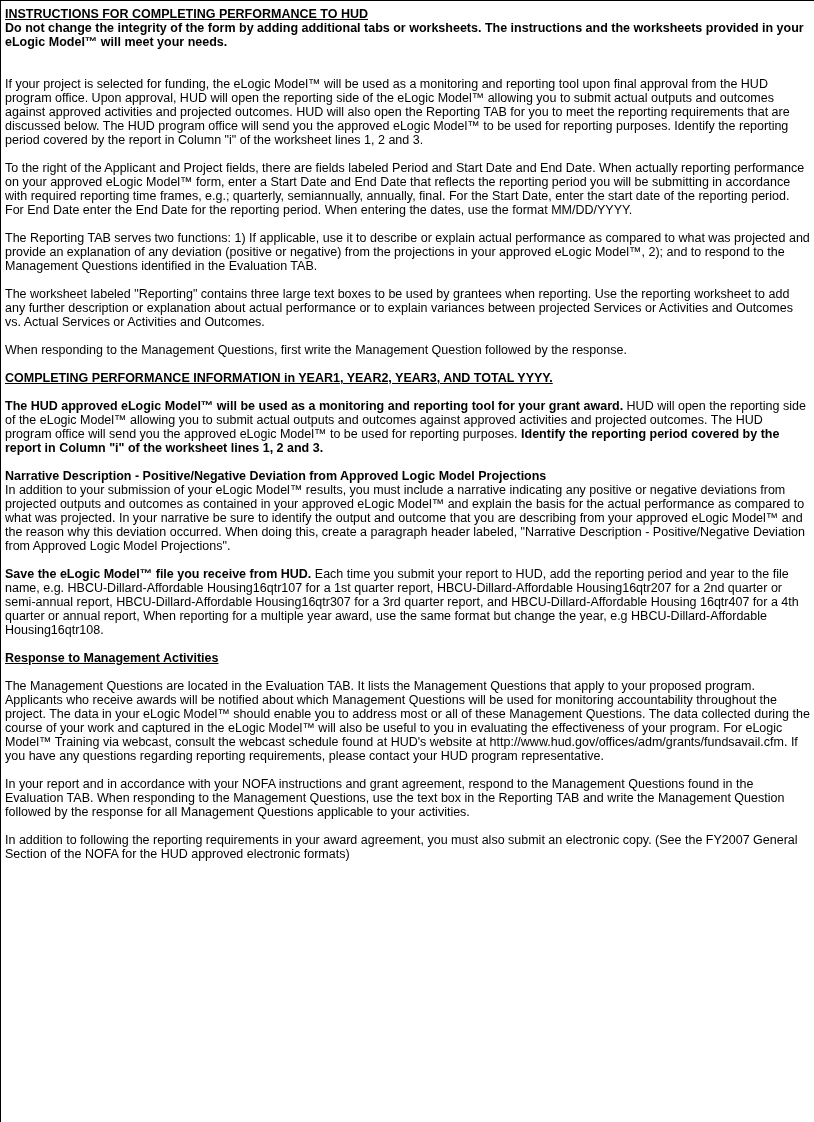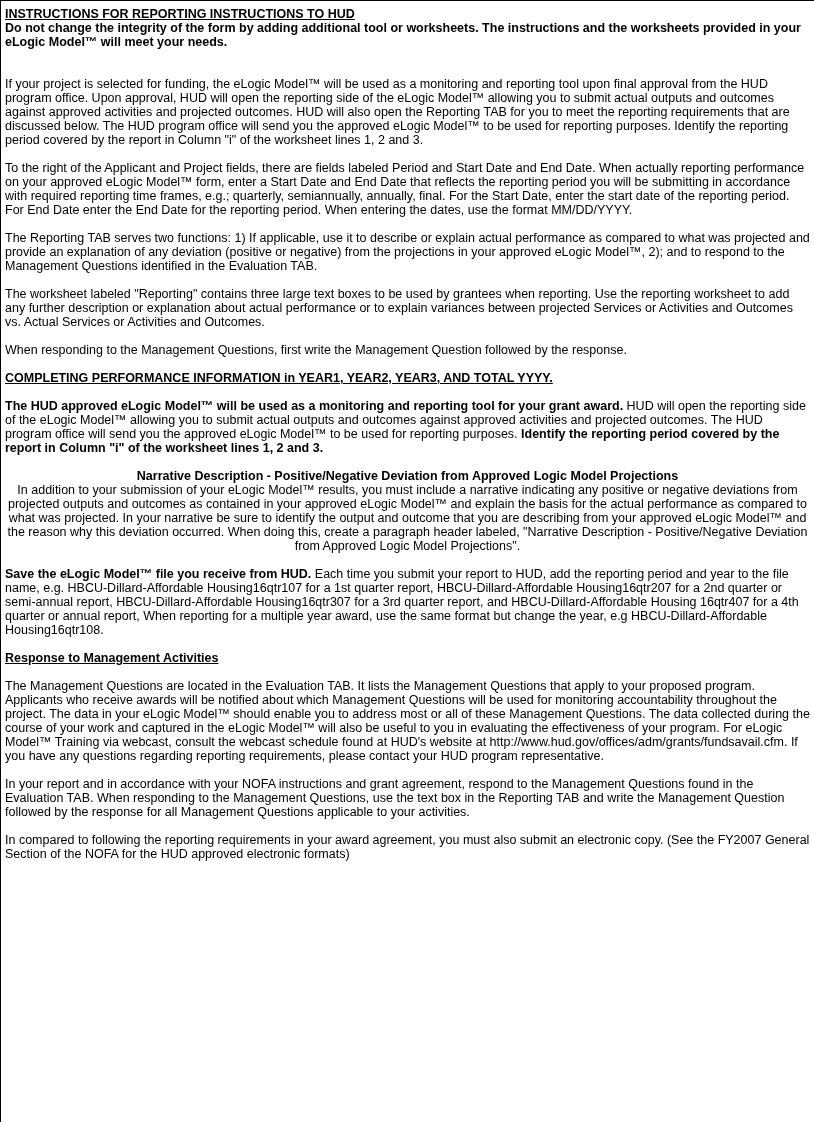--- a/index.html
+++ b/index.html
@@ -17,21 +17,20 @@
     border-left: 1px solid #000;
     padding: 6px 4px 0 4px;
     font-family: "Liberation Sans", "DejaVu Sans", sans-serif;
     font-size: 12.5px;
     line-height: 14px;
     color: #000000;
     overflow: hidden;
   }
   .block {
     margin: 0 0 14px 0;
-    text-align: center;
   }
   .gap-lg {
     margin-bottom: 28px;
   }
   .bold { font-weight: bold; }
   .underline { text-decoration: underline; }
   h1, h2, h3 {
     font-size: 12.5px;
     line-height: 14px;
     font-weight: bold;
@@ -39,24 +38,24 @@
   }
   p { margin: 0 0 14px 0; }
   .no-gap { margin-bottom: 0; }
 </style>
 </head>
 <body>
 
 <div class="page">
 
   <h1 class="no-gap">
-    <span class="underline">INSTRUCTIONS FOR REPORTING INSTRUCTIONS TO HUD</span>
+    <span class="underline">INSTRUCTIONS FOR COMPLETING PERFORMANCE TO HUD</span>
   </h1>
 
-  <p class="bold gap-lg">Do not change the integrity of the form by adding additional tool or worksheets. The instructions and the worksheets provided in your eLogic Model™ will meet your needs.</p>
+  <p class="bold gap-lg">Do not change the integrity of the form by adding additional tabs or worksheets. The instructions and the worksheets provided in your eLogic Model™ will meet your needs.</p>
 
   <p>If your project is selected for funding, the eLogic Model™ will be used as a monitoring and reporting tool upon final approval from the HUD program office. Upon approval, HUD will open the reporting side of the eLogic Model™ allowing you to submit actual outputs and outcomes against approved activities and projected outcomes. HUD will also open the Reporting TAB for you to meet the reporting requirements that are discussed below.  The HUD program office will send you the approved eLogic Model™ to be used for reporting purposes. Identify the reporting period covered by the report in Column "i" of the worksheet lines 1, 2 and 3.</p>
 
   <p>To the right of the Applicant and Project fields, there are fields labeled Period and Start Date and End Date.  When actually reporting performance on your approved eLogic Model™ form, enter a Start Date and End Date that reflects the reporting period you will be submitting in accordance with required reporting time frames, e.g.; quarterly, semiannually, annually, final. For the Start Date, enter the start date of the reporting period.  For End Date enter the End Date for the reporting period.  When entering the dates, use the format MM/DD/YYYY.</p>
 
   <p>The Reporting TAB serves two functions: 1) If applicable, use it to describe or explain actual performance as compared to what was projected and provide an explanation of any deviation (positive or negative) from the projections in your approved eLogic Model™, 2); and to respond to the Management Questions identified in the Evaluation TAB.</p>
 
   <p>The worksheet labeled "Reporting" contains three large text boxes to be used by grantees when reporting.  Use the reporting worksheet to add any further description or explanation about actual performance or to explain variances between projected Services or Activities and Outcomes vs. Actual Services or Activities and Outcomes.</p>
 
   <p>When responding to the Management Questions, first write the Management Question followed by the response.</p>
@@ -80,15 +79,15 @@
 
   <h2>
     <span class="underline">Response to Management Activities</span>
   </h2>
 
   <p>The Management Questions are located in the Evaluation TAB. It lists the Management Questions that apply to your proposed program. Applicants who receive awards will be notified about which Management Questions will be used for monitoring accountability throughout the project. The data in your eLogic Model™ should enable you to address most or all of these Management Questions.  The data collected during the course of your work and captured in the eLogic Model™ will also be useful to you in evaluating the effectiveness of your program. For eLogic Model™ Training via webcast, consult the webcast schedule found at HUD's website at http://www.hud.gov/offices/adm/grants/fundsavail.cfm. If you have any questions regarding reporting requirements, please contact your HUD program representative.</p>
 
   <p>In your report and in accordance with your NOFA instructions and grant agreement, respond to the Management Questions found in the Evaluation TAB. When responding to the Management Questions, use the text box in the Reporting TAB and write the Management Question followed by the response for all Management Questions applicable to your activities.</p>
 
 
-  <p>In compared to following the reporting requirements in your award agreement, you must also submit an electronic copy. (See the FY2007 General Section of the NOFA for the HUD approved electronic formats)</p>
+  <p>In addition to following the reporting requirements in your award agreement, you must also submit an electronic copy. (See the FY2007 General Section of the NOFA for the HUD approved electronic formats)</p>
 
 </div>
 
 </body></html>

